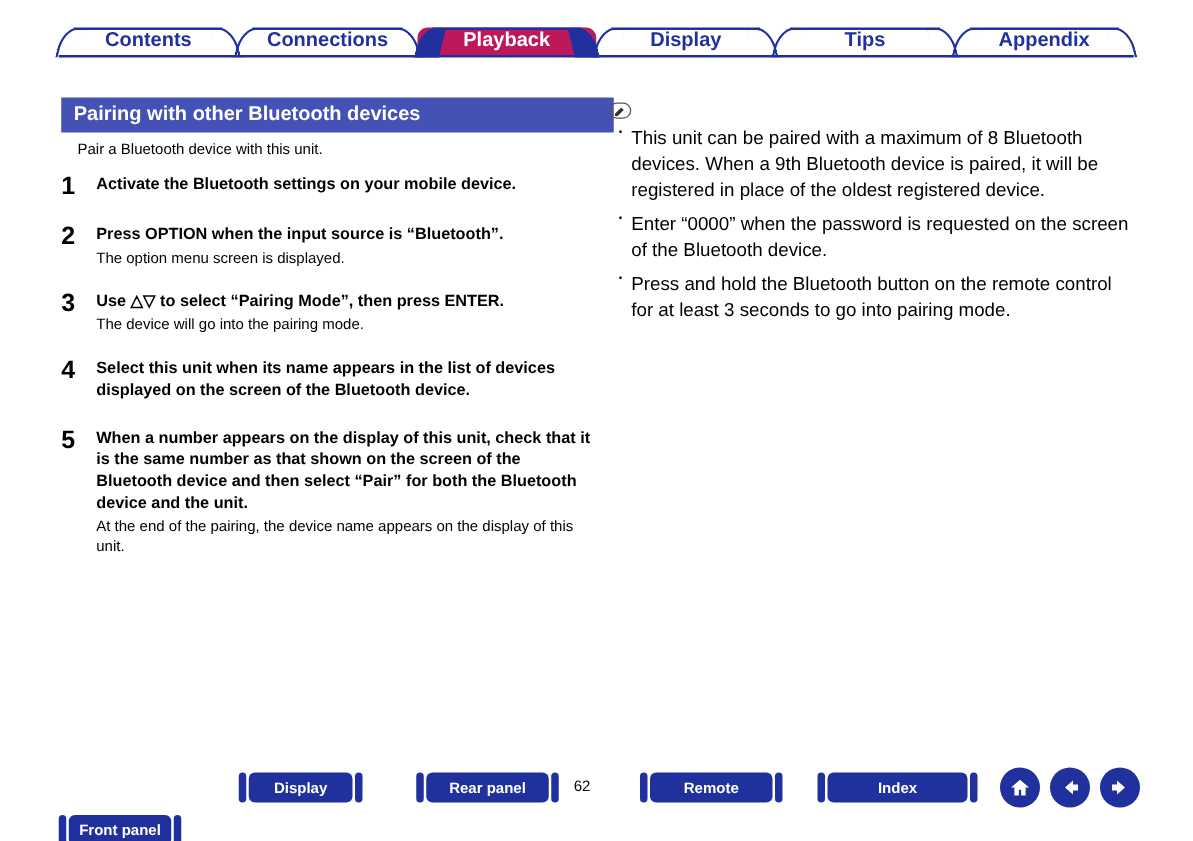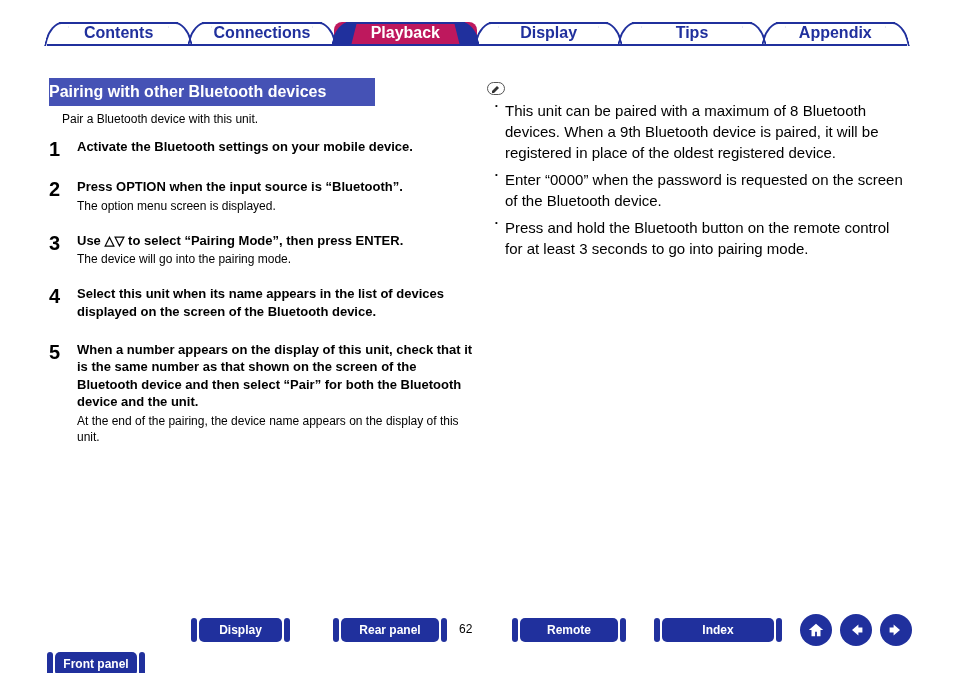--- a/index.html
+++ b/index.html
@@ -60,24 +60,24 @@
   .tab.active {
     background: #be185d; color: #fff;
     border-top-left-radius: 8px; border-top-right-radius: 8px;
   }
   .tab.active::before, .tab.active::after { border-color: #20309d; background:#20309d;}
   .tab.active .mid{border-color:#20309d;}
 
   
   .section-head {
     position:absolute; left:49px; top:78px;
-    width:326px; height:28px;
+    width:442px; height:28px;
     background:#4552b5;
     color:#fff; font-weight:bold; font-size:16px;
-    padding:5px 0;
+    padding:5px 10px;
   }
   .intro{position:absolute; left:62px; top:112px; font-size:12px;}
 
   .steps{position:absolute; left:49px; top:138px; width:425px;}
   .step{display:flex; margin-bottom:18px;}
   .num{font-size:20px; font-weight:bold; width:28px; flex:none; line-height:22px;}
   .stepbody{font-size:13px; line-height:1.35;}
   .stepbody .title{font-weight:bold; margin-bottom:2px;}
   .stepbody .sub{font-size:12px; font-weight:normal;}
 

